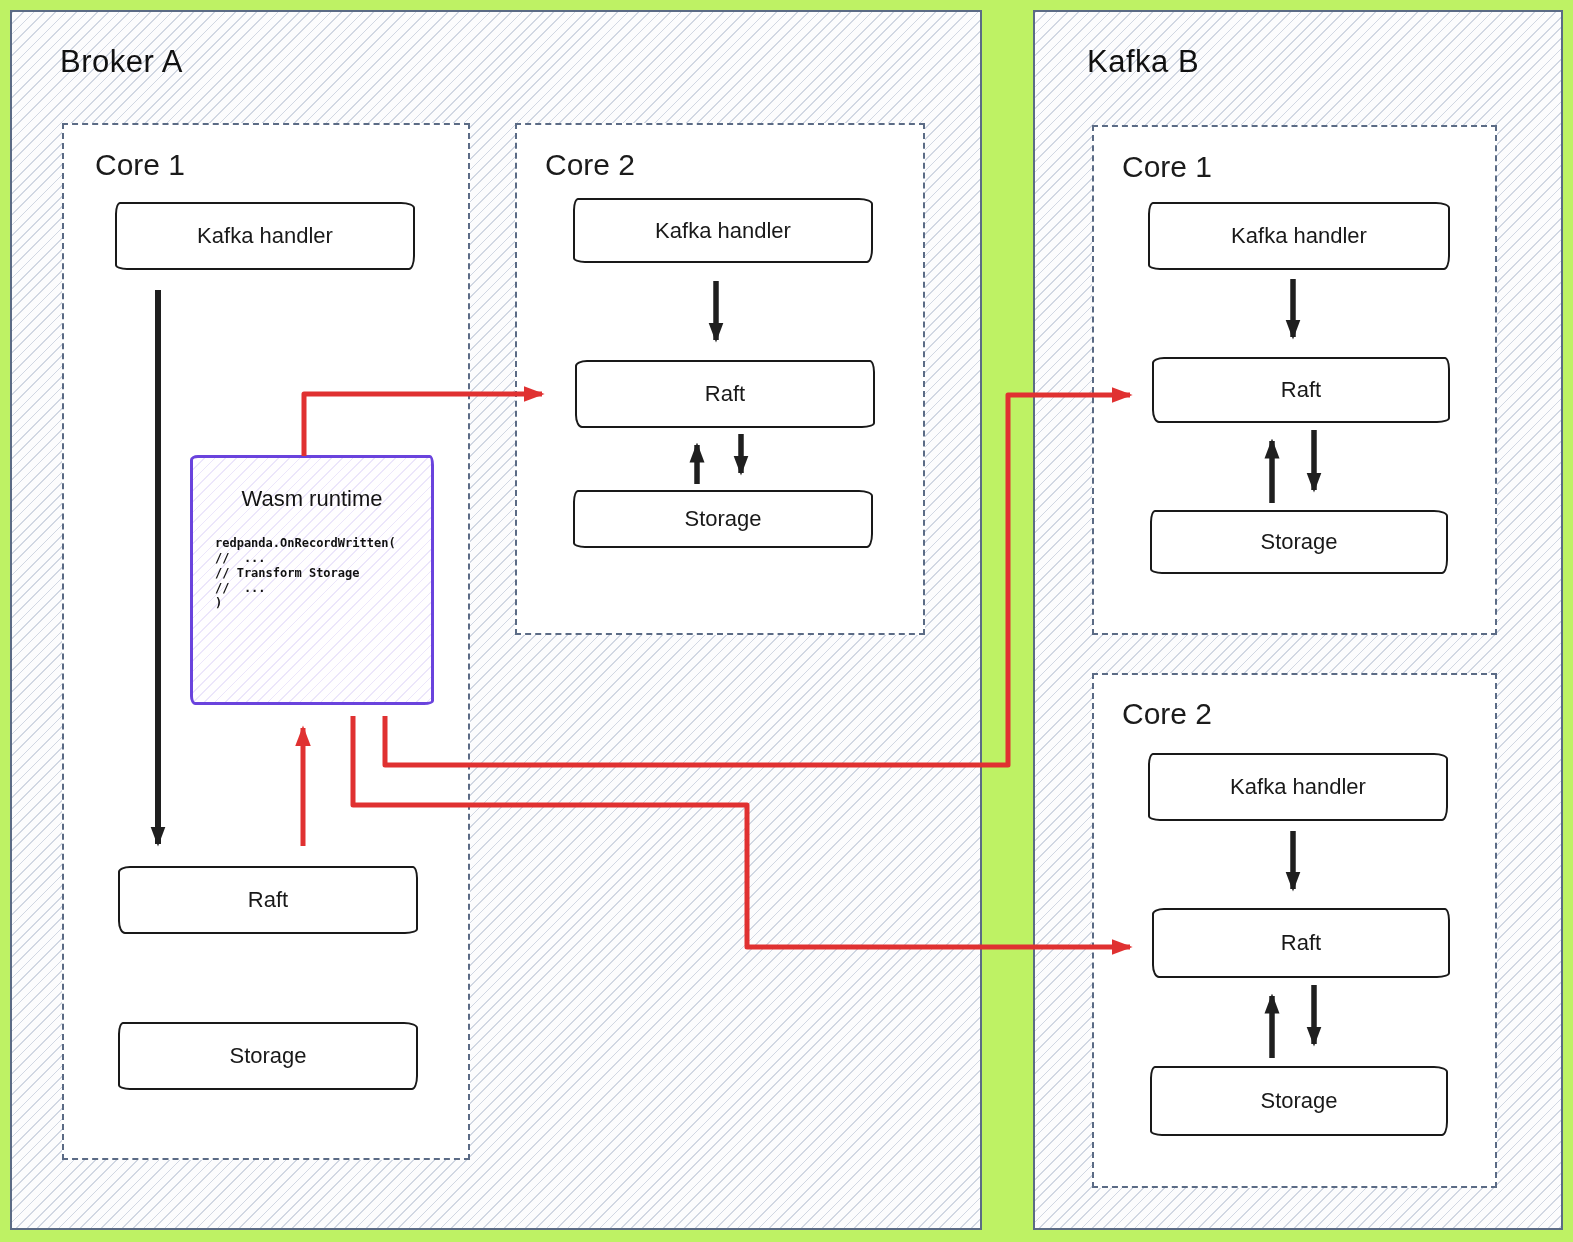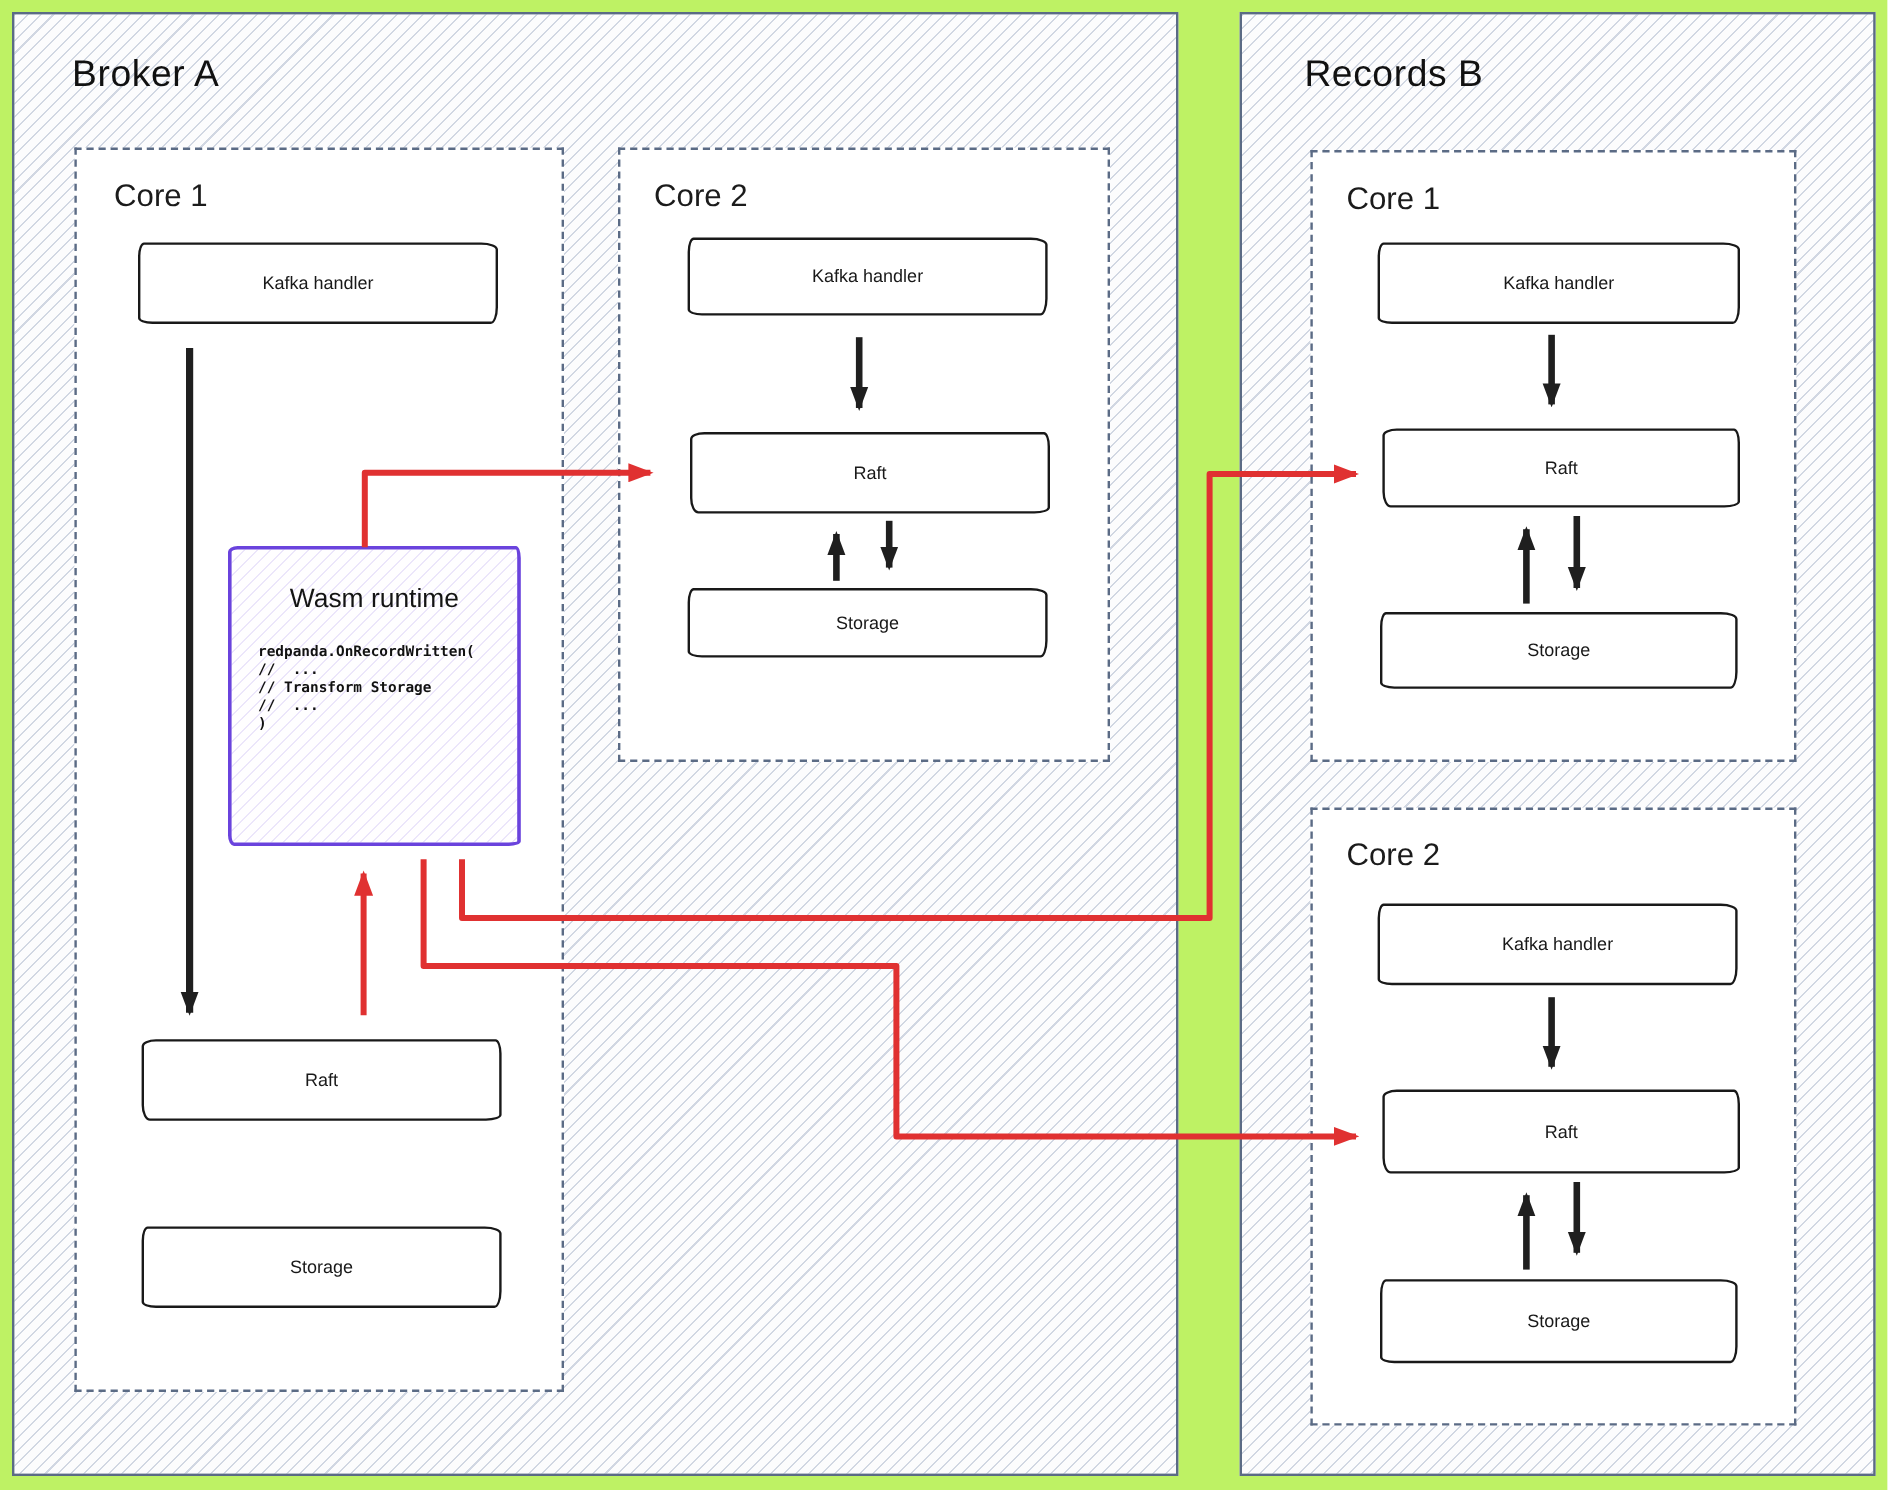--- a/index.html
+++ b/index.html
@@ -16,27 +16,27 @@
       rgba(110,130,165,0.30) 0px, rgba(110,130,165,0.30) 1.2px,
       transparent 1.2px, transparent 7.5px);
     box-sizing:border-box;
   }
   .broker-title { position:absolute; font-size:31px; letter-spacing:0.5px; color:#111; }
   .core {
     position:absolute; background:#ffffff;
     border:2.5px dashed var(--broker-border,#5b6b85);
     box-sizing:border-box;
   }
-  .core-title { position:absolute; font-size:26px; color:#1b1b1b; }
+  .core-title { position:absolute; font-size:30px; color:#1b1b1b; }
   .box {
     position:absolute; background:#ffffff;
     border:2.5px solid var(--box-border,#191919);
     border-radius:5px 14px 6px 12px / 12px 6px 14px 5px;
     display:flex; align-items:center; justify-content:center;
-    font-size:15px; color:#191919; box-sizing:border-box;
+    font-size:22px; color:#191919; box-sizing:border-box;
   }
   .box.alt { border-radius:12px 5px 13px 7px / 6px 12px 5px 13px;justify-content:center; }
   .wasm {
     position:absolute; left:190px; top:455px; width:244px; height:250px;
     border:3px solid var(--wasm-purple,#6a43dd);
     border-radius:8px 4px 10px 5px / 5px 10px 4px 9px;
     background-color:#fffeff;
     background-image:repeating-linear-gradient(135deg,
       rgba(106,67,221,0.13) 0px, rgba(106,67,221,0.13) 1.2px,
       transparent 1.2px, transparent 7.5px);
@@ -57,21 +57,21 @@
 </style>
 </head>
 <body>
 
 <div class="canvas">
 
   <div class="broker" style="left:10px; top:10px; width:972px; height:1220px;">
     <div class="broker-title" style="left:48px; top:32px;">Broker A</div>
   </div>
   <div class="broker" style="left:1033px; top:10px; width:530px; height:1220px;">
-    <div class="broker-title" style="left:52px; top:32px;">Records B</div>
+    <div class="broker-title" style="left:52px; top:32px;">Kafka B</div>
   </div>
 
   <div class="core" style="left:62px; top:123px; width:408px; height:1037px;"></div>
   <div class="core-title" style="left:95px; top:148px;">Core 1</div>
 
   <div class="core" style="left:515px; top:123px; width:410px; height:512px;"></div>
   <div class="core-title" style="left:545px; top:148px;">Core 2</div>
 
   <div class="core" style="left:1092px; top:125px; width:405px; height:510px;"></div>
   <div class="core-title" style="left:1122px; top:150px;">Core 1</div>

